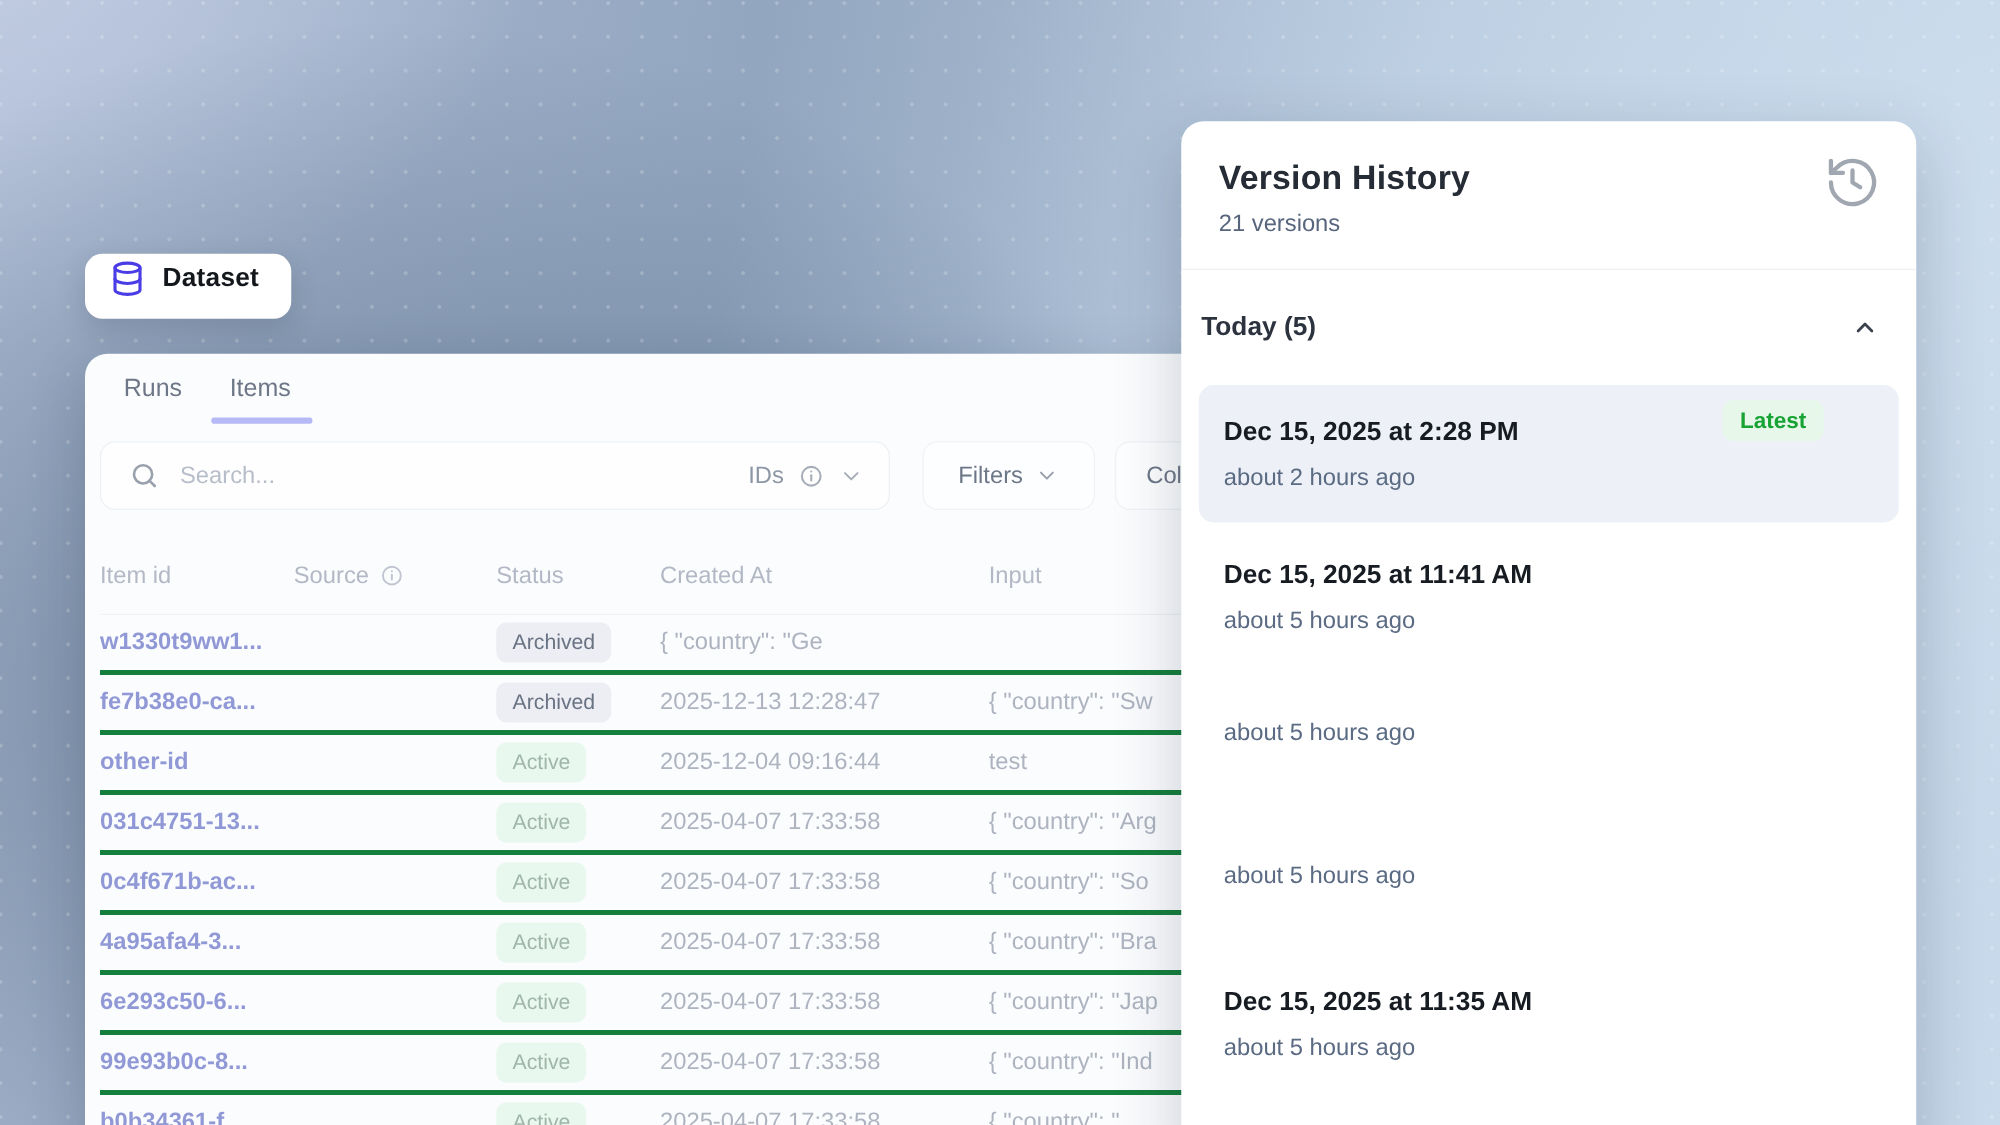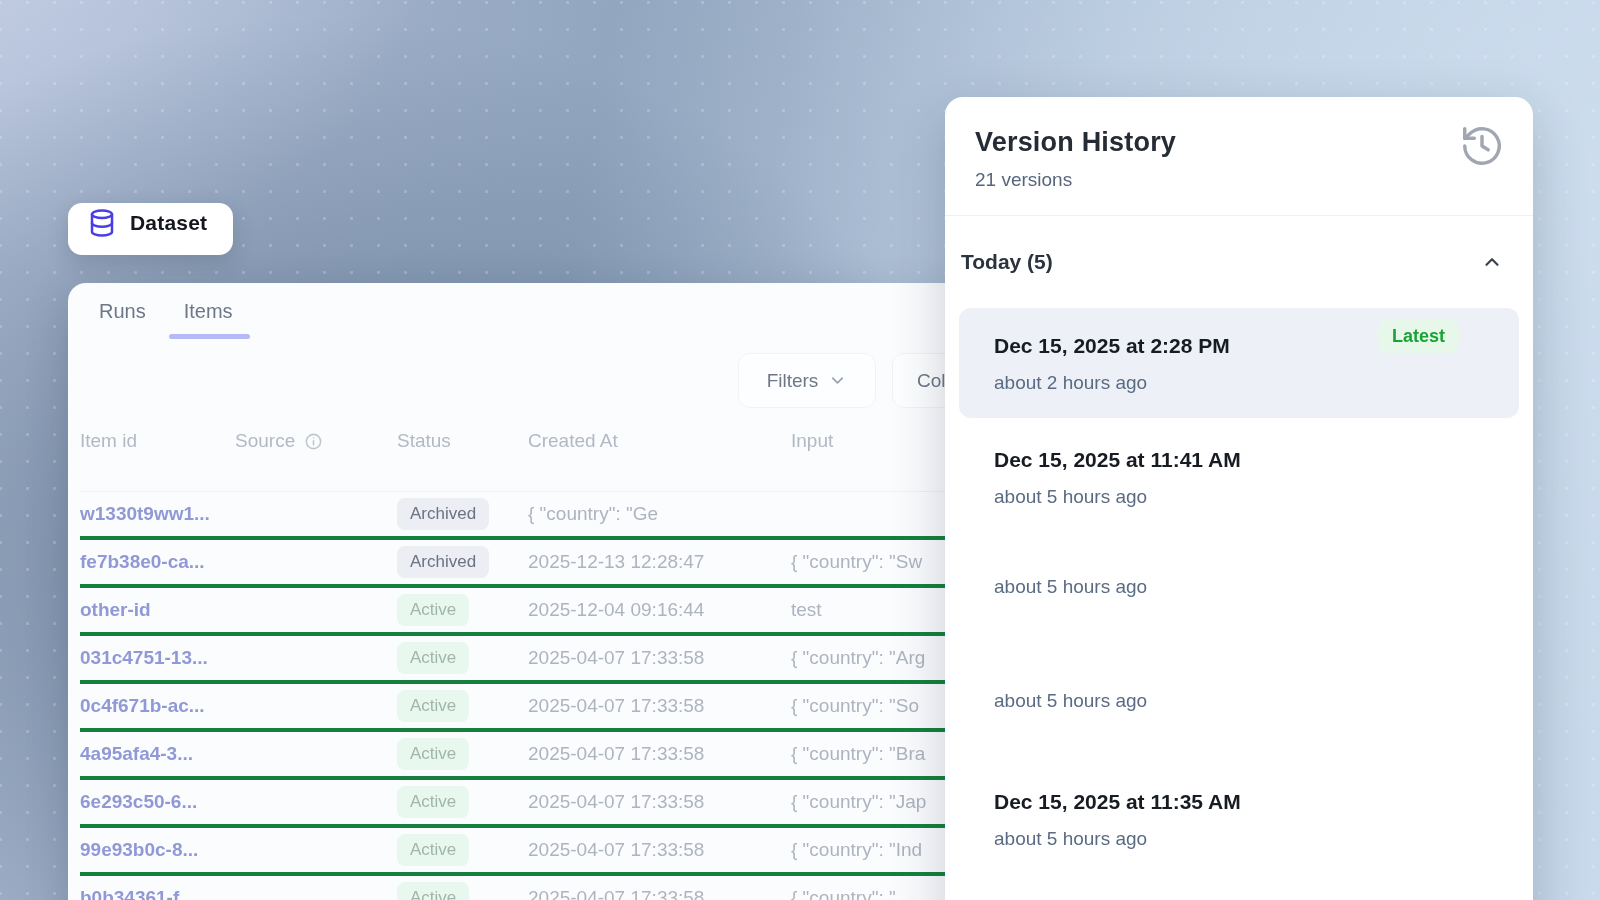--- a/index.html
+++ b/index.html
@@ -57,21 +57,21 @@
     position:absolute; top:0; height:55px; border:1px solid #f0f2f6; border-radius:12px;
     display:flex; align-items:center; justify-content:center; gap:10px;
     font-size:19px; color:#6d7787; background:rgba(255,255,255,.6);
   }
   .btn svg { width:19px; height:19px; color:#98a0ac; }
   .btn.filters { left:658px; width:138px; }
   .btn.columns { left:812px; width:150px; justify-content:flex-start; padding-left:24px; }
 
   
   .table { position:absolute; left:12px; right:0; top:147px; }
-  .thead { display:flex; align-items:flex-start; height:62px; border-bottom:1px solid #eef1f5;
+  .thead { display:flex; align-items:center; height:62px; border-bottom:1px solid #eef1f5;
            font-size:19px; color:#b2b9c5; }
   .thead .hcell { display:flex; align-items:center; gap:9px; }
   .thead svg { width:19px; height:19px; color:#c0c6d0; }
   .c-id      { width:155px; flex:none; }
   .c-source  { width:162px; flex:none; }
   .c-status  { width:131px; flex:none; }
   .c-created { width:263px; flex:none; }
   .c-input   { flex:1; min-width:0; }
   .trow { display:flex; align-items:center; height:48px; border-bottom:4px solid #15803d; font-size:19px; }
   .trow .c-id { color:var(--c-link,#9099d6); font-weight:600; cursor:pointer; }
@@ -88,21 +88,21 @@
   }
   .vh-header { position:relative; padding:30px 30px 24px 30px; }
   .vh-title { font-size:27px; font-weight:700; color:#262c35; letter-spacing:.2px; }
   .vh-count { margin-top:11px; font-size:19px; color:#57667c; }
   .vh-header .hist { position:absolute; right:28px; top:26px; width:46px; height:46px; color:#a0a7b1; }
   .vh-divider { height:1px; background:#eef0f4; }
   .vh-section { display:flex; align-items:center; justify-content:space-between; padding:34px 30px 34px 16px; }
   .vh-section .sec-lbl { font-size:21px; font-weight:600; color:#2c333e; }
   .vh-section svg { width:22px; height:22px; color:#3a414c; }
   .vh-list { padding:0 14px; }
-  .vh-entry { position:relative; border-radius:12px; padding:26px 26px 22px 35px; margin-bottom:4px; height:110px; cursor:pointer; }
+  .vh-entry { position:relative; border-radius:12px; padding:26px 26px 22px 20px; margin-bottom:4px; height:110px; cursor:pointer; }
   .vh-entry.highlight { background:var(--c-highlight,#edf1f7); }
   .vh-date { font-size:21px; font-weight:700; color:#171c23; }
   .vh-rel  { margin-top:14px; font-size:19px; color:#5a6b83; }
   .latest-badge {
     position:absolute; right:60px; top:12px; padding:6px 14px; border-radius:9px;
     background:var(--c-latest-bg,#e7f8eb); color:var(--c-latest-text,#18a335);
     font-size:18px; font-weight:700;
   }
 </style>
 </head>
@@ -126,20 +126,38 @@
       <span>Runs</span>
       
     </div>
     <div class="tab active">
       <span>Items</span>
       <div class="ind"></div>
     </div>
   </div>
 
   <div class="toolbar">
+    <div class="search-box">
+      <svg class="mag" viewBox="0 0 24 24" fill="none" stroke="currentColor" stroke-width="2" stroke-linecap="round">
+        <circle cx="11" cy="11" r="7"></circle>
+          <path d="M20 20l-4.2-4.2"></path>
+      </svg>
+      <span class="ph">Search...</span>
+      <div class="ids-group">
+        <span>IDs</span>
+        <svg viewBox="0 0 24 24" fill="none" stroke="currentColor" stroke-width="2" stroke-linecap="round">
+          <circle cx="12" cy="12" r="9"></circle>
+            <path d="M12 11v5"></path>
+            <path d="M12 7.5h.01"></path>
+        </svg>
+        <svg viewBox="0 0 24 24" fill="none" stroke="currentColor" stroke-width="2" stroke-linecap="round" stroke-linejoin="round">
+          <path d="M6 9l6 6 6-6"></path>
+        </svg>
+      </div>
+    </div>
     <div class="btn filters">
       <span>Filters</span>
       <svg viewBox="0 0 24 24" fill="none" stroke="currentColor" stroke-width="2" stroke-linecap="round" stroke-linejoin="round">
         <path d="M6 9l6 6 6-6"></path>
       </svg>
     </div>
     <div class="btn columns">
       <span>Columns</span>
     </div>
   </div>

